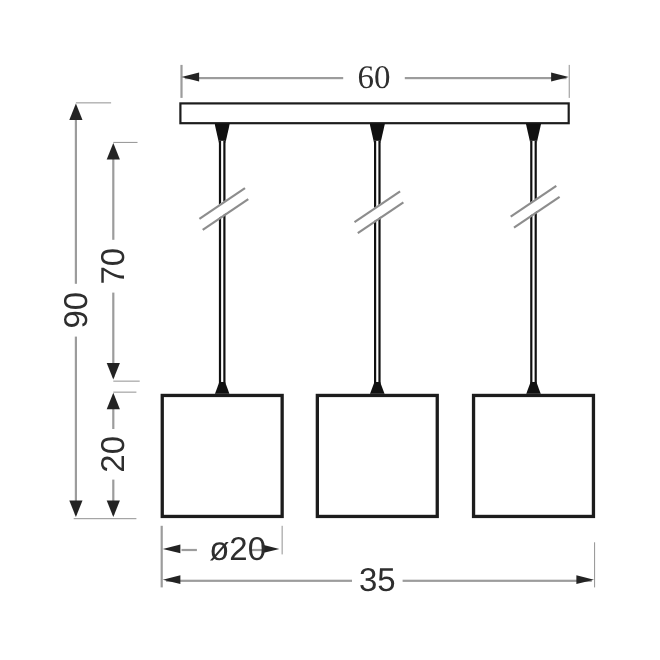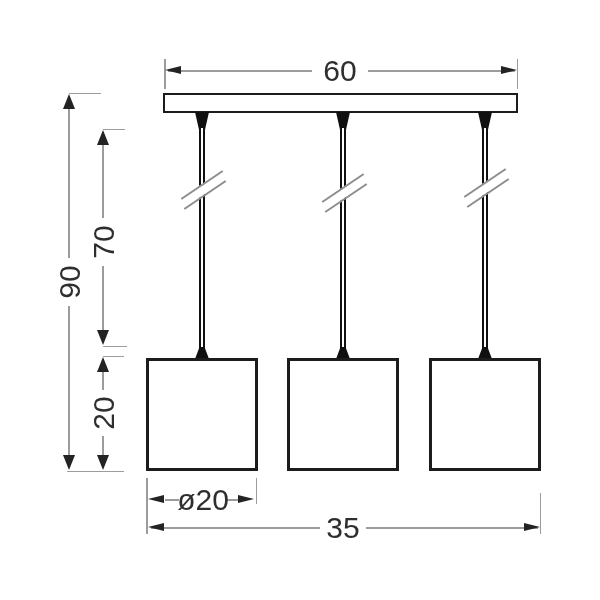--- a/index.html
+++ b/index.html
@@ -62,21 +62,21 @@
   <div class="abs breakline" style="left:463px;top:191.5px;width:50px;"></div>
   <div class="abs conn" style="left:478px;top:347px;width:14px;height:12px;clip-path:polygon(32% 0,68% 0,100% 100%,0 100%);"></div>
   <div class="abs shade" style="left:429px;top:358px;width:112px;height:113px;"></div>
 
   <div class="abs dv" style="left:164px;top:59px;height:30px;"></div>
   <div class="abs dv" style="left:516.5px;top:59px;height:30px;"></div>
   <div class="abs dh" style="left:168px;top:70px;width:144px;"></div>
   <div class="abs dh" style="left:368px;top:70px;width:147px;"></div>
   <div class="abs arrL" style="left:165px;top:66px;"></div>
   <div class="abs arrR" style="left:501px;top:66px;"></div>
-  <div class="abs lbl" style="left:340px;top:71px;">60</div>
+  <div class="abs lbl" style="left:340px;top:71px;font-family:Liberation Serif, serif;">60</div>
 
   <div class="abs dh" style="left:69px;top:92.5px;width:32px;"></div>
   <div class="abs dv" style="left:68.25px;top:97px;height:161px;"></div>
   <div class="abs dv" style="left:68.25px;top:306px;height:162px;"></div>
   <div class="abs arrU" style="left:62.5px;top:94px;"></div>
   <div class="abs arrD" style="left:62.5px;top:455px;"></div>
   <div class="abs lblv" style="left:70px;top:282px;">90</div>
 
   <div class="abs dh" style="left:67px;top:470.5px;width:57px;"></div>
 
@@ -94,21 +94,21 @@
   <div class="abs arrU" style="left:96.5px;top:357px;"></div>
   <div class="abs arrD" style="left:96.5px;top:455px;"></div>
   <div class="abs lblv" style="left:104px;top:413px;">20</div>
 
   <div class="abs dv" style="left:146px;top:478px;height:56px;"></div>
   <div class="abs dv" style="left:255.5px;top:478px;height:26px;"></div>
   <div class="abs dh" style="left:165px;top:499.25px;width:14px;"></div>
   <div class="abs dh" style="left:227px;top:499.25px;width:16px;"></div>
   <div class="abs arrL" style="left:148px;top:495.25px;"></div>
   <div class="abs arrR" style="left:238px;top:495.25px;"></div>
-  <div class="abs lbl" style="left:203px;top:500px;">ø20</div>
+  <div class="abs lbl" style="left:216px;top:500px;">ø20</div>
 
   <div class="abs dv" style="left:539.5px;top:493px;height:41px;"></div>
   <div class="abs dh" style="left:151px;top:527.25px;width:169px;"></div>
   <div class="abs dh" style="left:366px;top:527.25px;width:172px;"></div>
   <div class="abs arrL" style="left:148px;top:523.25px;"></div>
   <div class="abs arrR" style="left:524px;top:523.25px;"></div>
   <div class="abs lbl" style="left:343px;top:528px;">35</div>
 
 </div>
 

